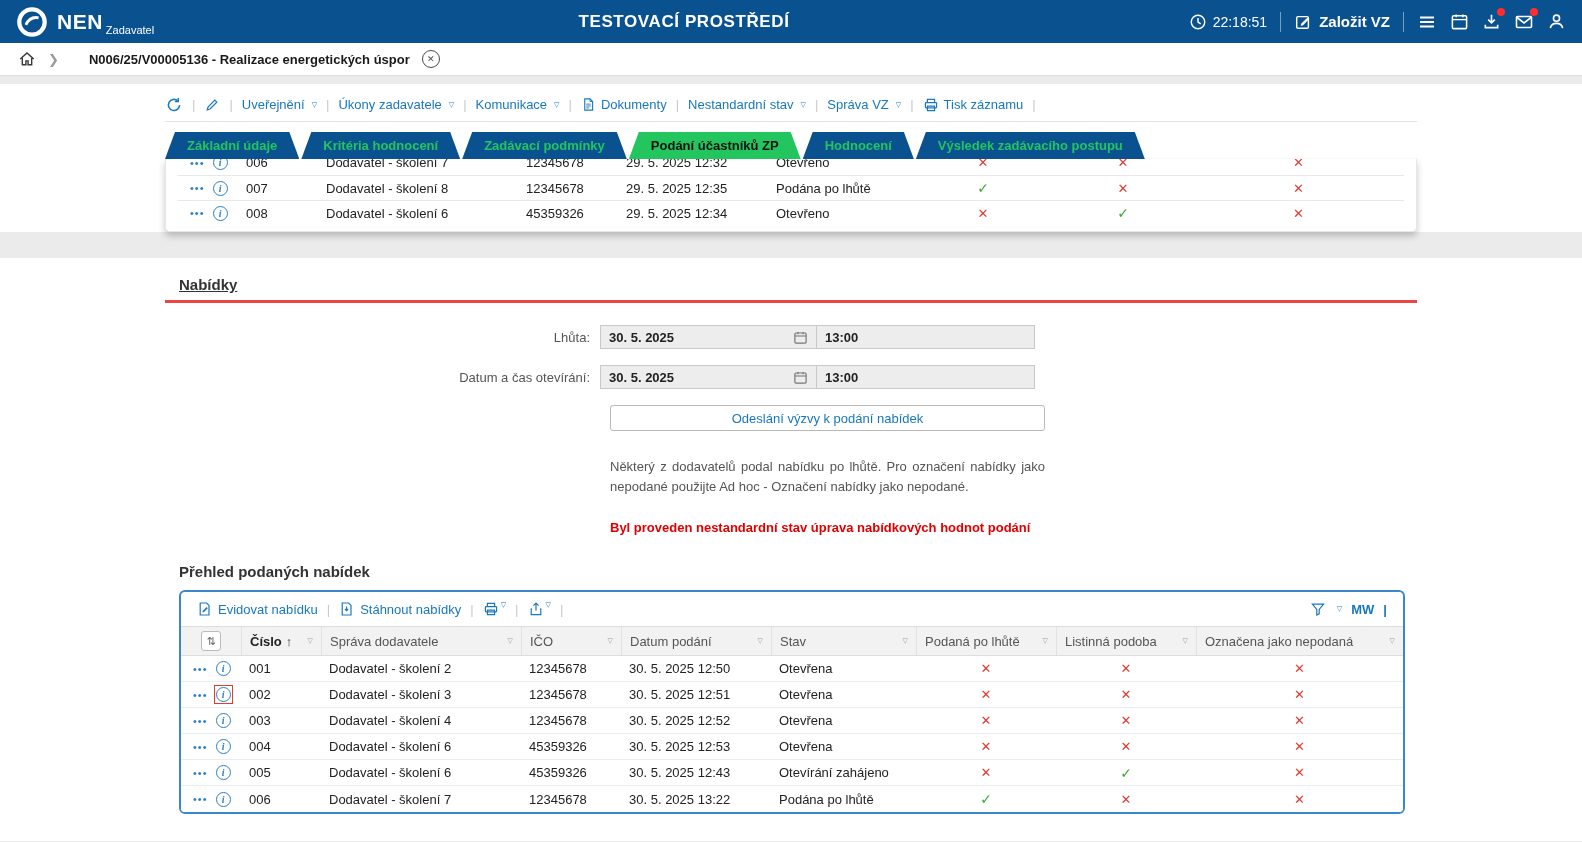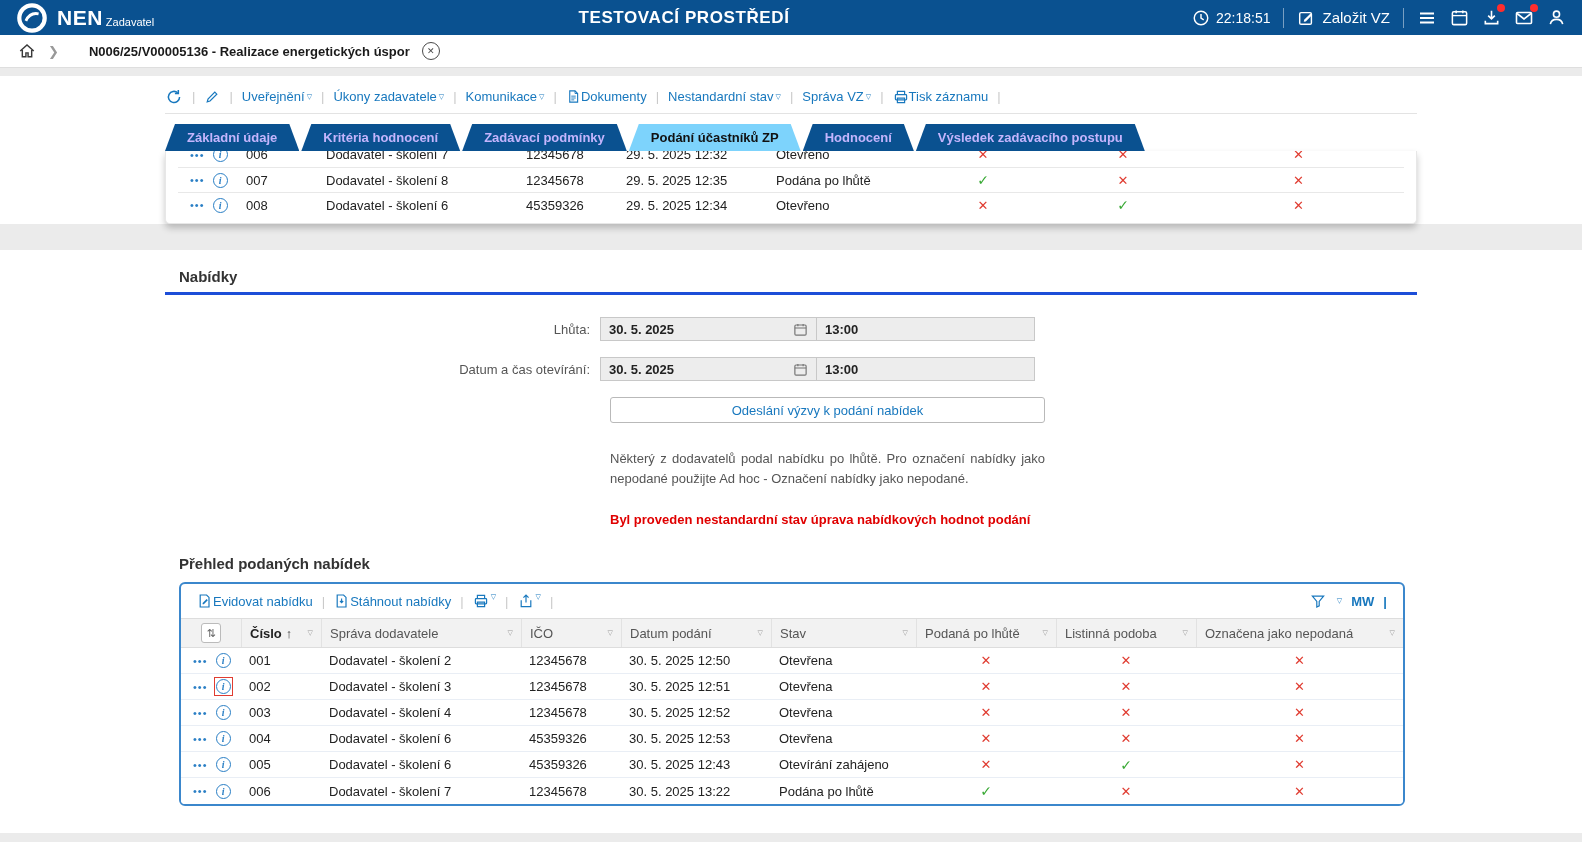--- a/index.html
+++ b/index.html
@@ -6,53 +6,53 @@
   html,body { margin:0; padding:0; }
   body {
     width:1582px; height:842px; overflow:hidden;
     background:#ebebeb; color:#222;
     font-family:"Liberation Sans","DejaVu Sans",sans-serif; font-size:13px;
   }
   .icn { display:inline-flex; align-items:center; }
   .icn svg { display:block; }
 
   
-  .app-header { height:35px; background:#0a5190; color:#fff; display:flex; align-items:center; padding:0 16px; position:relative; }
+  .app-header { height:43px; background:#0a5190; color:#fff; display:flex; align-items:center; padding:0 16px; position:relative; }
   .logo { margin-right:9px; }
   .brand { font-size:21px; font-weight:bold; letter-spacing:.5px; }
   .brand-sub { font-size:11px; margin-left:3px; align-self:flex-end; margin-bottom:7px; }
   .env-title { position:absolute; left:684px; transform:translateX(-50%); font-weight:bold; font-size:17px; letter-spacing:.6px; white-space:nowrap; }
   .header-right { margin-left:auto; display:flex; align-items:center; gap:13px; }
   .htime { font-size:14px; display:flex; align-items:center; gap:6px; }
   .hsep { width:1px; height:20px; background:rgba(255,255,255,.45); }
-  .create-vz { display:flex; align-items:center; gap:7px; font-weight:normal; font-size:15px; cursor:pointer; }
+  .create-vz { display:flex; align-items:center; gap:7px; font-weight:bold; font-size:15px; cursor:pointer; }
   .hbtn { position:relative; display:inline-flex; cursor:pointer; }
   .badge-dot { position:absolute; top:-4px; right:-4px; width:8px; height:8px; background:#ff2d2d; border-radius:50%; }
 
   
   .breadcrumb-bar { height:33px; background:#fff; border-bottom:1px solid #dedede; display:flex; align-items:center; padding:0 18px; gap:12px; }
   .crumb-chevron { color:#999; font-size:13px; }
   .crumb-text { font-weight:bold; color:#1a1a1a;padding-left:18px; }
   .crumb-close { width:18px; height:18px; border:1.5px solid #4a4a4a; border-radius:50%; display:inline-flex; align-items:center; justify-content:center; font-size:9px; color:#4a4a4a; cursor:pointer; }
 
   .inner { width:1252px; margin:0 auto; }
 
   
   .panel-top { background:#fff; margin-top:8px; padding-top:4px; }
   .record-toolbar { display:flex; align-items:center; gap:9px; height:34px; border-bottom:1px solid #e3e3e3; color:#1878be; }
   .tlinks { display:contents; }
-  .tlink { color:#1878be; display:inline-flex; align-items:center; cursor:pointer; white-space:nowrap; }
+  .tlink { color:#1878be; display:inline-flex; align-items:center; gap:5px; cursor:pointer; white-space:nowrap; }
   .iconbtn { color:#1878be; display:inline-flex; cursor:pointer; }
   .tsep { color:#c9c9c9; }
   .drop { font-size:7px; margin-left:2px; color:#1878be; }
 
   .tabs-row { display:flex; margin-top:10px; position:relative; z-index:2; }
-  .tab { background:#0a5190; color:#c4b5fd; font-weight:bold; font-size:13px; line-height:27px; height:27px; padding:0 22px;
+  .tab { background:#0a5190; color:#22c55e; font-weight:bold; font-size:13px; line-height:27px; height:27px; padding:0 22px;
          clip-path:polygon(10px 0, calc(100% - 10px) 0, 100% 100%, 0 100%); margin-right:2px; cursor:pointer; white-space:nowrap; }
-  .tab.active { background:#7dd3fc; color:#111; }
+  .tab.active { background:#22c55e; color:#111; }
 
   .top-table-card { background:#fff; border:1px solid #e7e7e7; border-top:none; border-radius:0 0 5px 5px;
                     box-shadow:0 4px 7px rgba(0,0,0,.22); overflow:hidden; padding:0 12px 6px 12px; }
   .top-table-card .grid-row:first-child { border-top:none; margin-top:-9px; }
 
   
   .grid-row, .grid-header { display:grid; grid-template-columns:60px 80px 200px 100px 150px 145px 140px 140px 1fr; align-items:center; }
   .grid-row { height:25px; border-top:1px solid #e8e8e8; background:#fff; }
   .cell { padding:0 8px; white-space:nowrap; overflow:hidden; }
   .cell.actions { display:flex; align-items:center; gap:6px; padding-left:12px; overflow:visible; }
@@ -62,21 +62,21 @@
   .info-wrap.hl { border-color:#e03c31; }
   .info-i { width:15px; height:15px; border:1.5px solid #2a7fc5; border-radius:50%; color:#2a7fc5;
             font-family:"Liberation Serif","DejaVu Serif",serif; font-style:italic; font-weight:bold; font-size:10px;
             display:inline-flex; align-items:center; justify-content:center; }
   .mk { font-weight:bold; }
   .mk.no { color:#e03c31; font-size:13px; }
   .mk.yes { color:#39a935; font-size:14px; }
 
   
   .panel-main { background:#fff; margin-top:26px; padding:18px 0 24px; min-height:583px; }
-  .section-title { font-size:15px; font-weight:bold; color:#333; padding:0 0 7px 14px; border-bottom:3px solid #1d4ed8; }
+  .section-title { font-size:15px; font-weight:bold; color:#333; padding:0 0 7px 14px; border-bottom:3px solid #ef4444;text-decoration:underline; }
   .form-area { margin-top:22px; }
   .form-row { display:flex; align-items:center; margin-bottom:16px; }
   .form-label { width:435px; text-align:right; padding-right:10px; color:#555; }
   .field-combo { width:435px; display:flex; border:1px solid #c8c8c8; background:#ededed; height:24px; }
   .field-date { flex:1; display:flex; align-items:center; padding:0 8px; font-weight:bold; border-right:1px solid #c8c8c8; color:#222; }
   .field-date .cal { margin-left:auto; color:#777; }
   .field-time { width:217px; padding:4px 8px; font-weight:bold; display:flex; align-items:center; color:#222; }
   .invite-btn { margin:16px 0 0 445px; width:435px; height:26px; background:#fff; border:1px solid #b9b9b9; border-radius:3px;
                 color:#1878be; font-size:13px; display:flex; align-items:center; justify-content:center; cursor:pointer;
                 font-family:"Liberation Sans","DejaVu Sans",sans-serif; }

